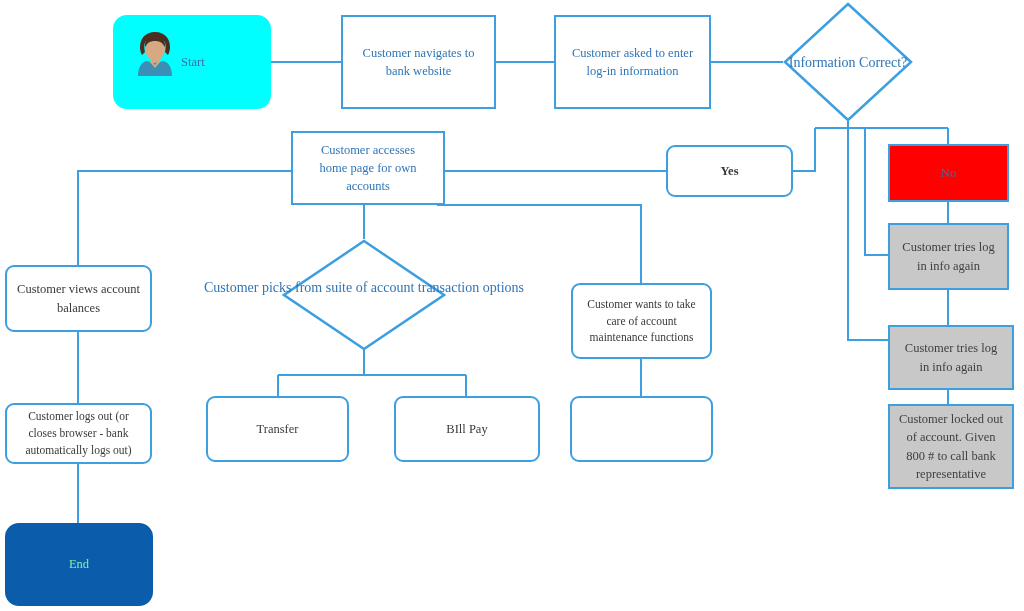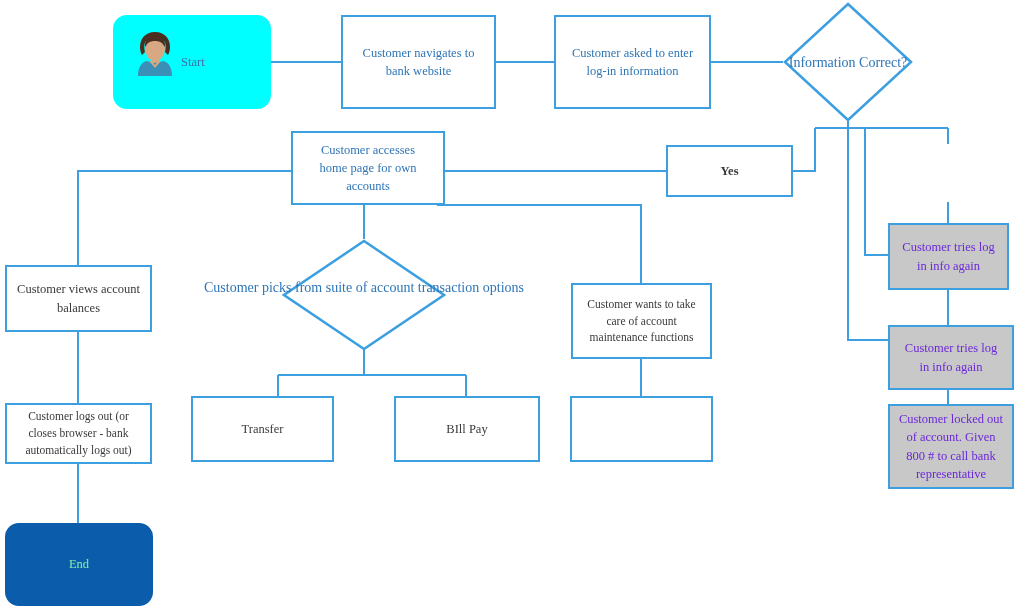--- a/index.html
+++ b/index.html
@@ -32,24 +32,24 @@
     box-sizing: border-box;
     line-height: 1.45;
     white-space: pre-line;
   }
   .proc {
     border: 2px solid #3C9FE0;
     background: #ffffff;
     color: #2E75B6;
     font-size: 12.5px;
   }
-  .proc.dark { color: #3a3a3a; }
+  .proc.dark { color: #3a3a3a; border-radius: 9px; }
   .proc.gray {
     background: #c8c8c8;
-    color: #6d28d9;
+    color: #404040;
   }
   .proc.red {
     background: #ff0000;
     border-color: #3C9FE0;
     color: #3a6fa8;
   }
   .terminator {
     border-radius: 14px;
     border: 2px solid #3C9FE0;
     font-size: 12.5px;
@@ -215,20 +215,23 @@
   <div class="node proc" style="left:291px; top:131px; width:154px; height:74px;">
     <span class="txt">Customer  accesses
 home  page  for own
 accounts</span>
   </div>
 
   <div class="node proc dark" style="left:666px; top:145px; width:127px; height:52px;">
     <span class="txt" style="font-weight:bold;">Yes</span>
   </div>
 
+  <div class="node proc red" style="left:888px; top:144px; width:121px; height:58px;">
+    <span class="txt">No</span>
+  </div>
 
   <div class="node proc gray" style="left:888px; top:223px; width:121px; height:67px;">
     <span class="txt">Customer  tries  log
 in info  again</span>
   </div>
 
   <div class="node proc gray" style="left:888px; top:325px; width:126px; height:65px;">
     <span class="txt">Customer  tries  log
 in info  again</span>
   </div>
@@ -258,21 +261,21 @@
 care  of account
 maintenance    functions</span>
   </div>
 
   <div class="node proc dark" style="left:5px; top:403px; width:147px; height:61px;">
     <span class="txt" style="font-size:11.5px;">Customer   logs  out  (or
 closes  browser   - bank
 automatically    logs  out)</span>
   </div>
 
-  <div class="node proc dark" style="left:191px; top:396px; width:143px; height:66px;">
+  <div class="node proc dark" style="left:206px; top:396px; width:143px; height:66px;">
     <span class="txt">Transfer</span>
   </div>
 
   <div class="node proc dark" style="left:394px; top:396px; width:146px; height:66px;">
     <span class="txt">BIll Pay</span>
   </div>
 
   <div class="node proc dark" style="left:570px; top:396px; width:143px; height:66px;">
     <span class="txt"></span>
   </div>

